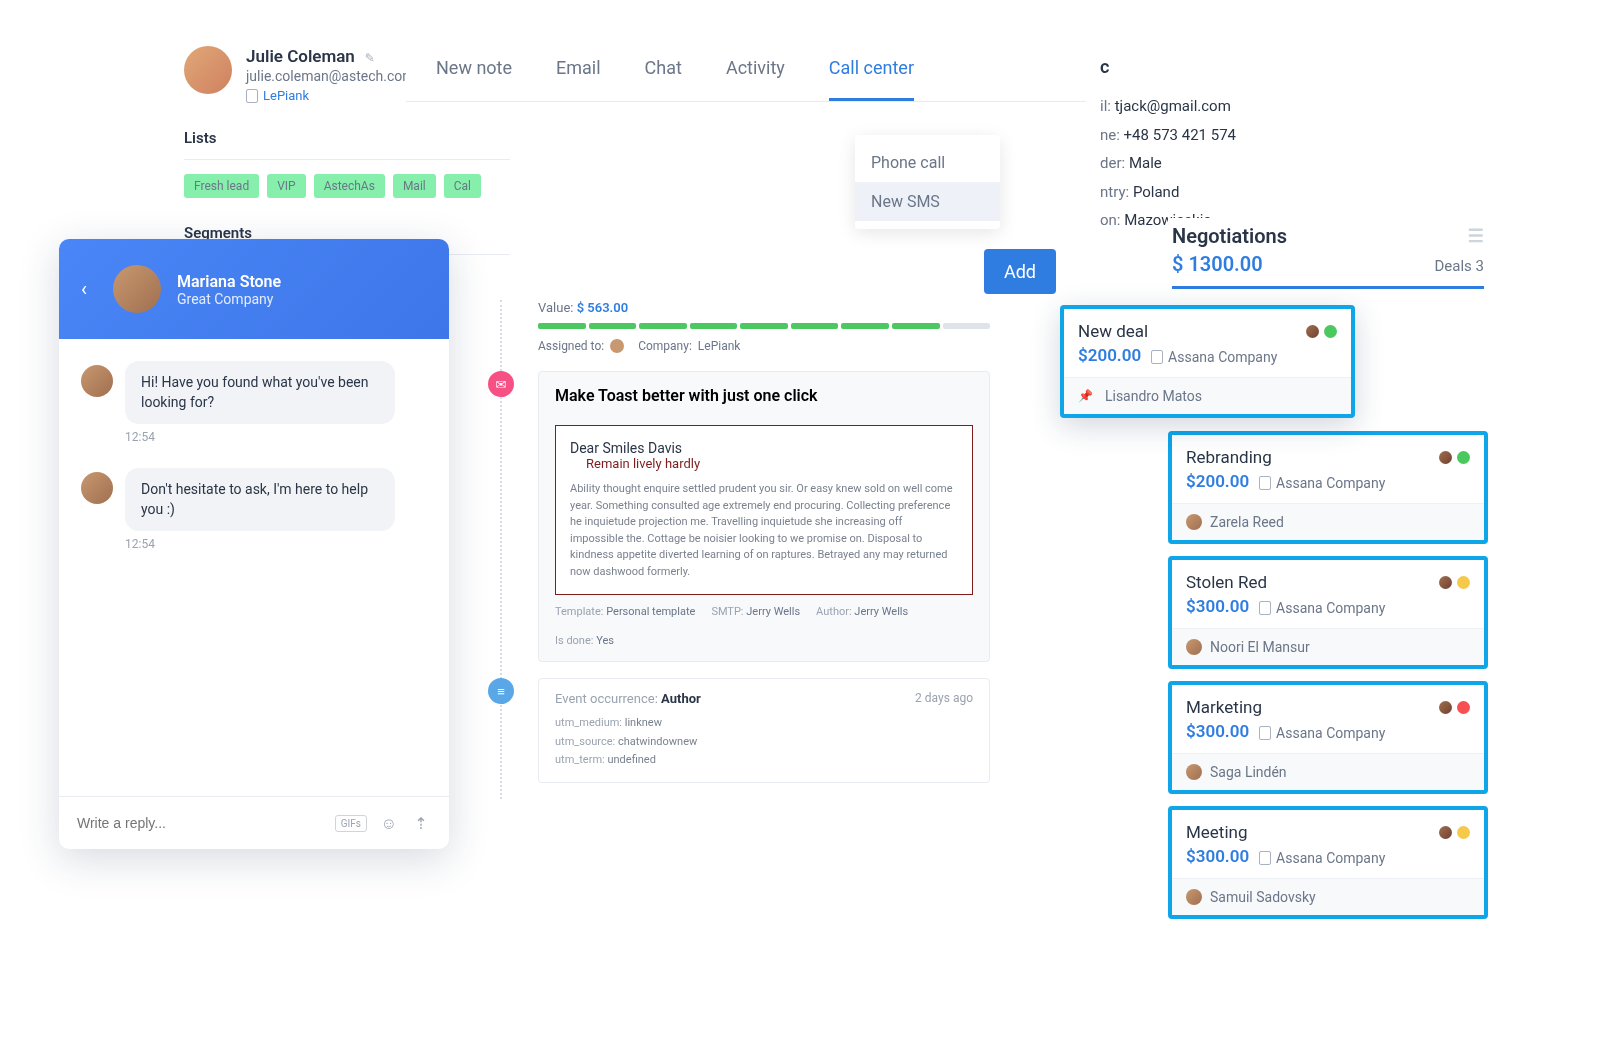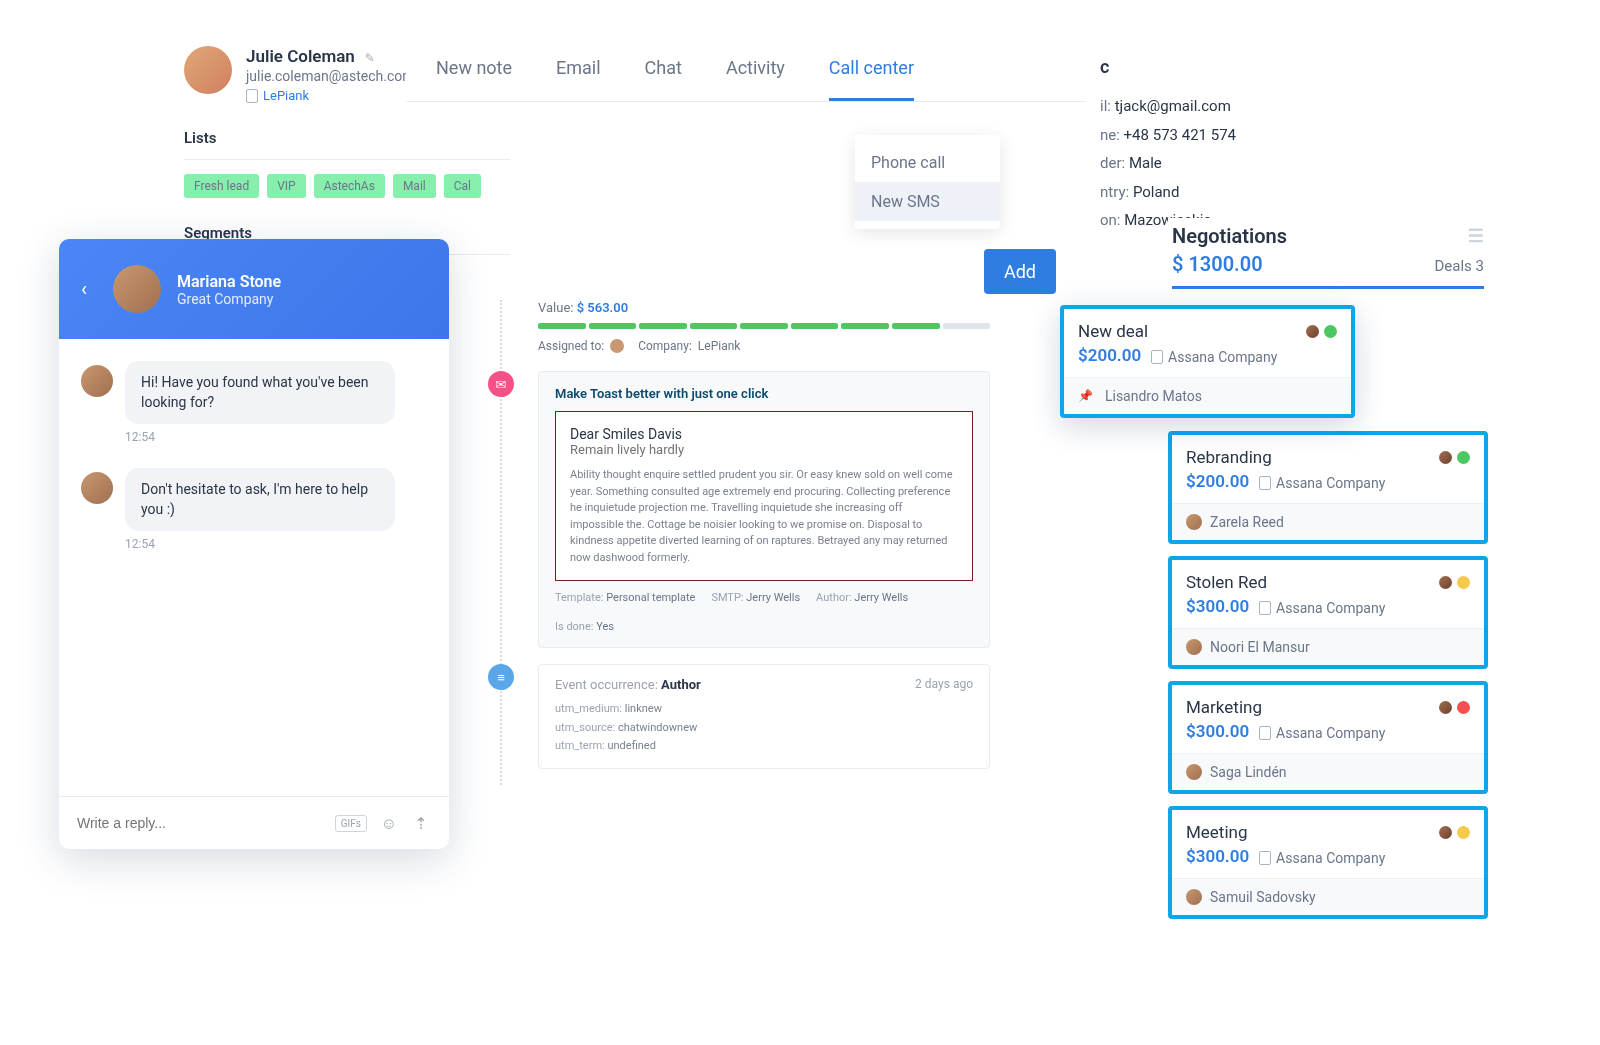--- a/index.html
+++ b/index.html
@@ -209,28 +209,28 @@
 .progress-seg { height: 6px; flex: 1; background: #4bc960; border-radius: 2px; }
 .progress-seg.gray { background: #dfe4ea; }
 .assigned { font-size: 12px; color: #6b7689; margin-top: 10px; display:flex; gap:6px; align-items:center;}
 .mini-avatar { width:14px; height:14px; border-radius:50%; background:#c89870; display:inline-block;}
 .email-card {
   background: #f7f9fb;
   border: 1px solid #e8ebef;
   border-radius: 4px;
   padding: 14px 16px;
 }
-.email-subject { font-size: 13px; font-weight: 600; color: #0c4a6e; margin-bottom: 10px; }
+.email-subject { font-size: 16px; font-weight: 600; color: #000000; margin-bottom: 20px; }
 .email-inner {
   background: #fff;
   padding: 14px;
   border: 1px solid #7f1d1d;
 }
 .dear { font-size: 14px; color: #2a3547; }
-.remain { font-size: 13px; color: #737373; margin-bottom: 10px; }
+.remain { font-size: 13px; color: #7f1d1d; margin-bottom: 10px; margin-left: 16px; }
 .email-body { font-size: 11px; color: #7a828f; line-height: 1.5; }
 .email-meta { font-size: 11px; color: #6b7689; margin-top: 10px; display:flex; gap:16px; flex-wrap:wrap;}
 .email-meta .k { color:#9aa3b0; }
 .event-card {
   background: #fff;
   border: 1px solid #e8ebef;
   border-radius: 4px;
   padding: 12px 16px;
 }
 .event-head { display: flex; justify-content: space-between; font-size: 13px; color: #2a3547;}

